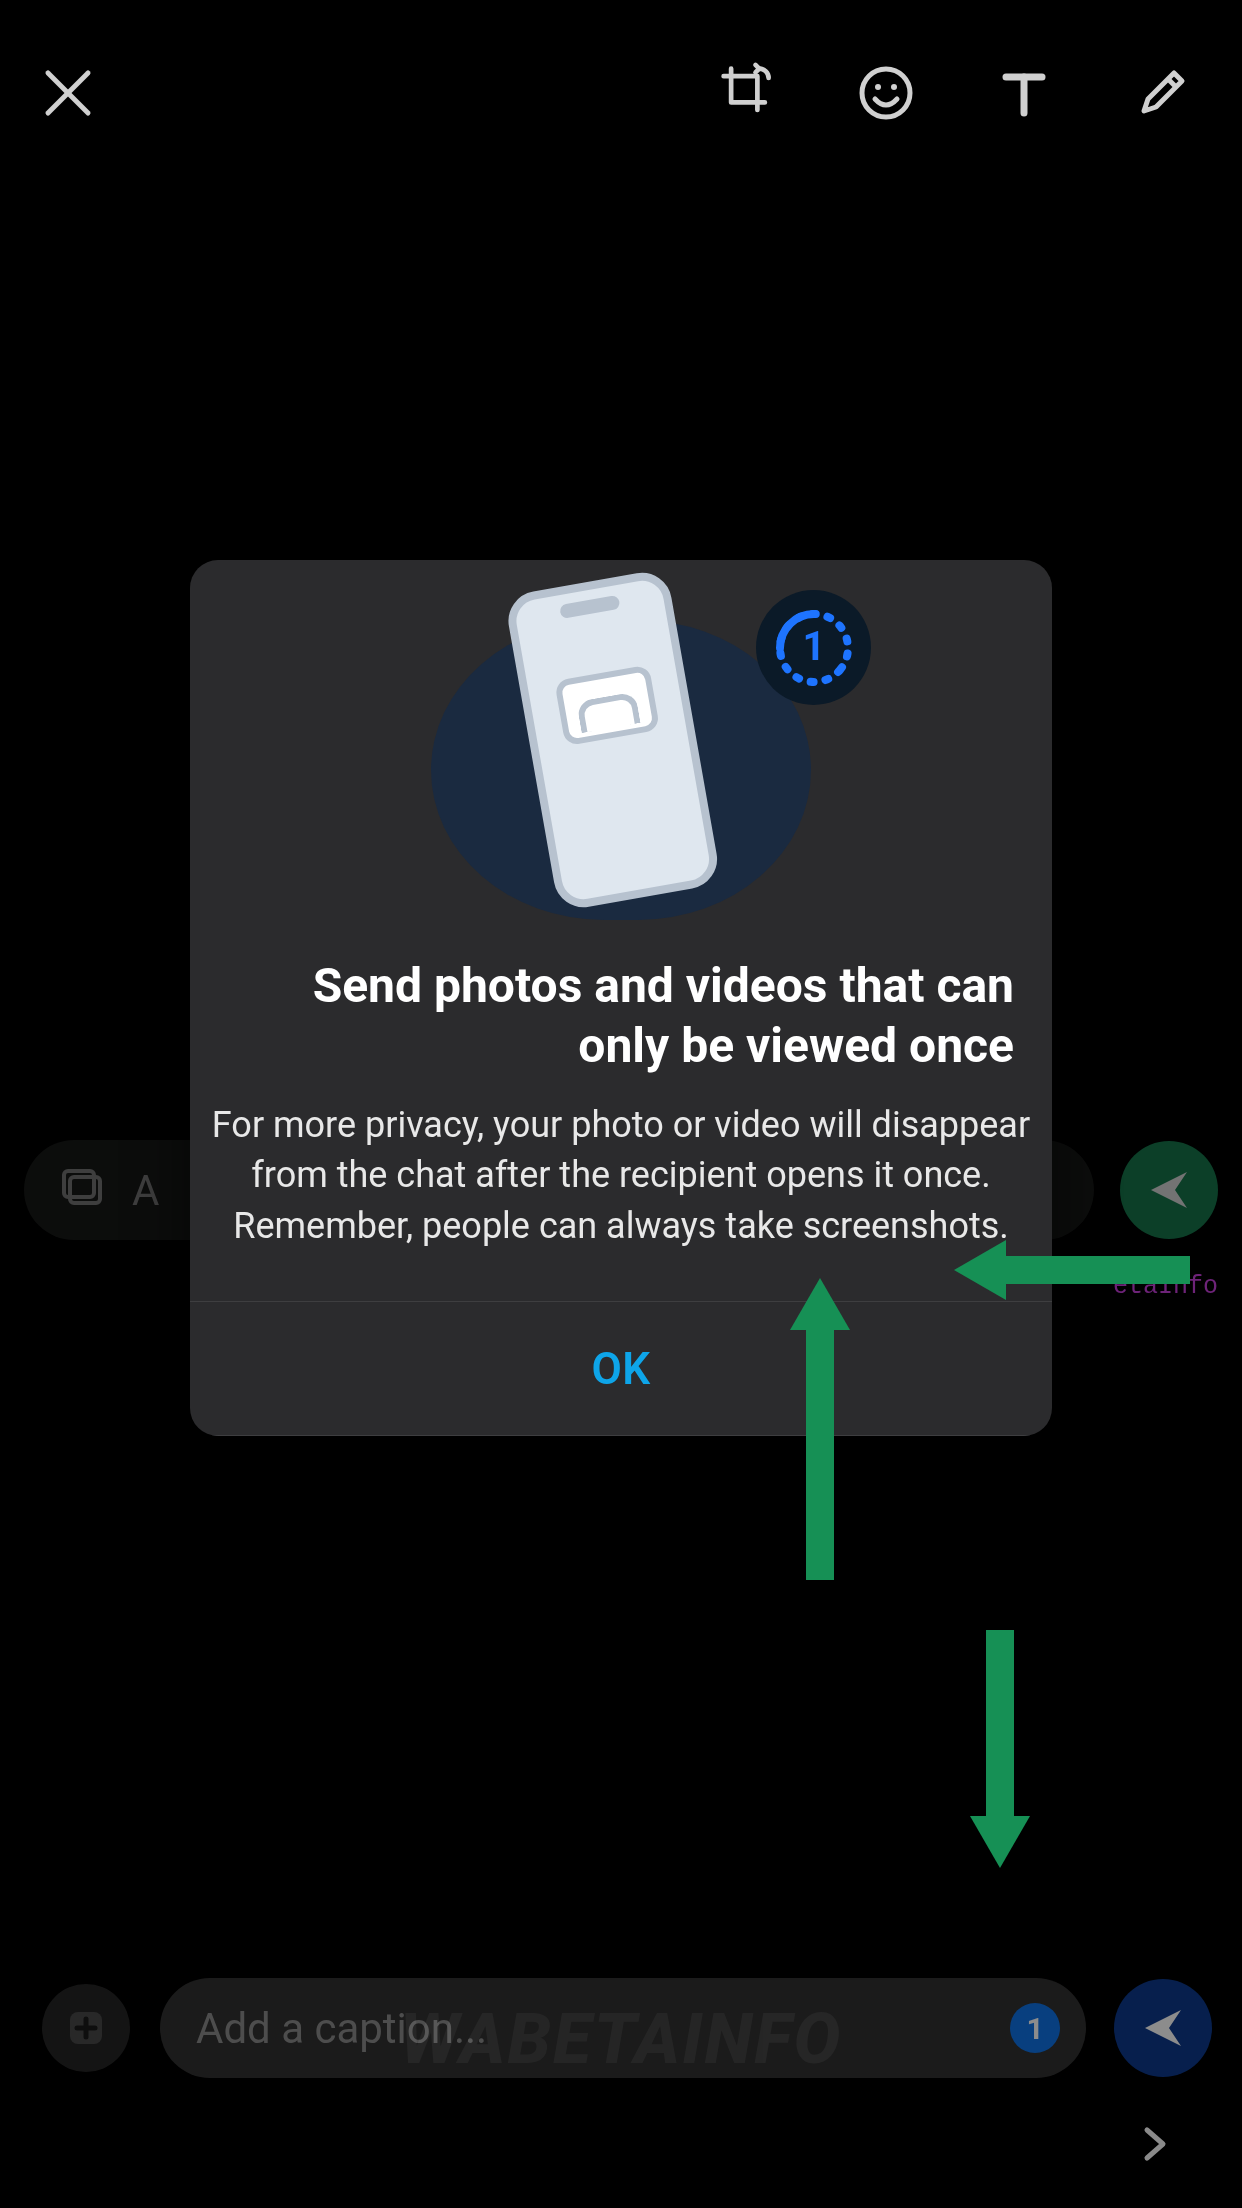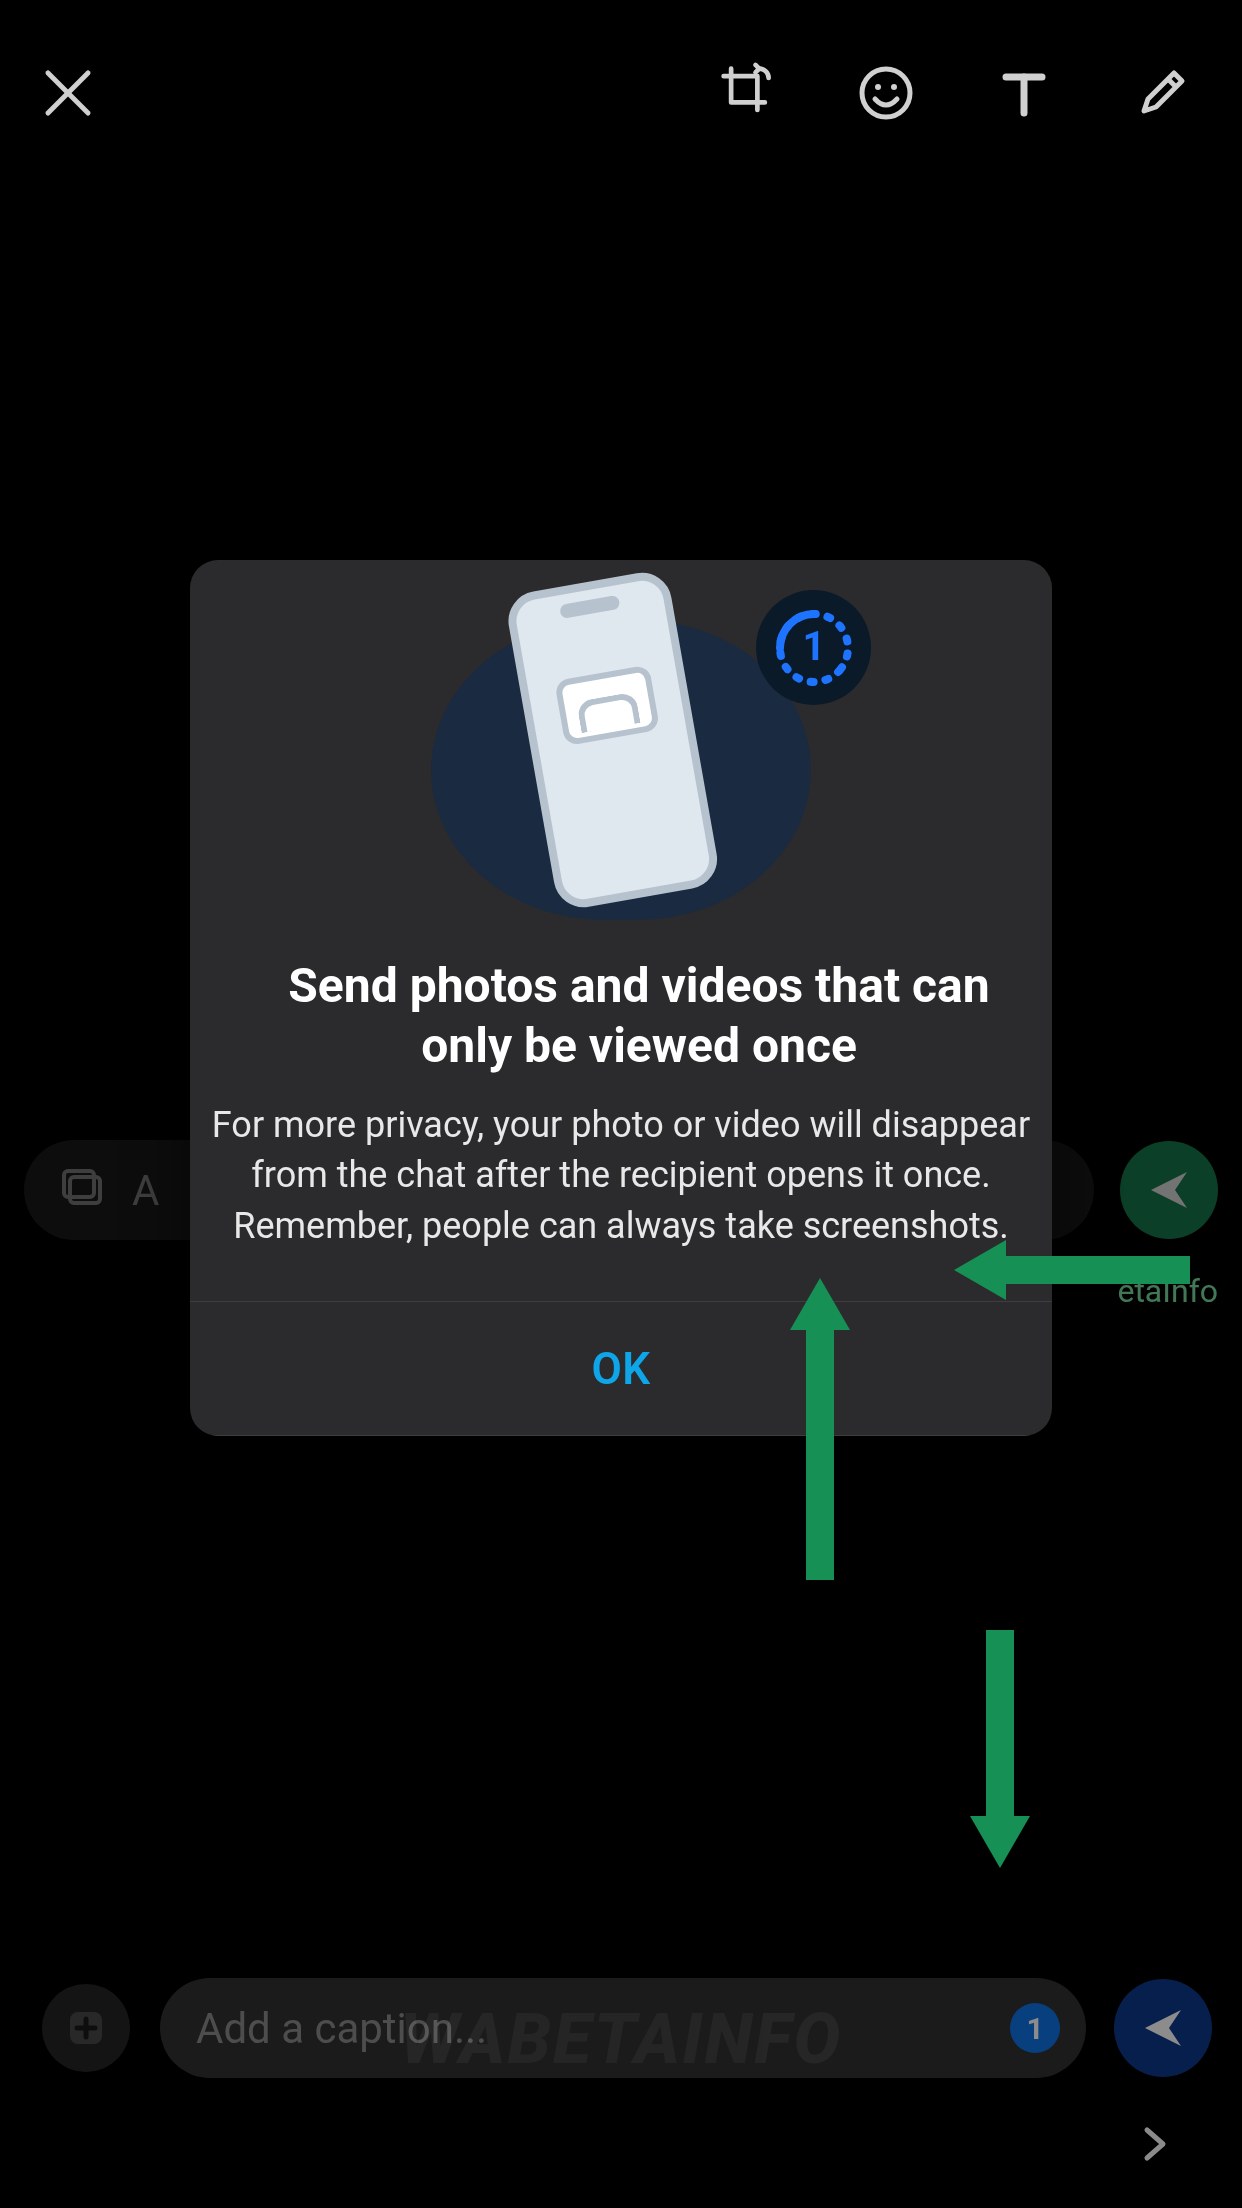--- a/index.html
+++ b/index.html
@@ -28,41 +28,41 @@
     .modal { margin-top:560px; width:862px; background:#2b2b2d; border-radius:28px; overflow:hidden; box-shadow:0 0 60px rgba(0,0,0,.6); }
     .modal-illus { padding-top:60px; display:flex; justify-content:center; }
     .modal-illus .bg-blob { width:380px; height:300px; background:#1a2a40; border-radius:50%/55%; position:relative; }
     .phone { position:absolute; left:50%; top:-40px; transform:translateX(-55%) rotate(-10deg); width:165px; height:320px; background:#dfe7ef; border:8px solid #b7c2cf; border-radius:30px; }
     .phone .notch { width:60px; height:14px; background:#b7c2cf; border-radius:8px; margin:10px auto 0; }
     .phone .bubble { width:96px; height:66px; background:#fff; border:6px solid #b7c2cf; border-radius:14px; margin:60px auto 0; position:relative; }
     .phone .bubble:after { content:""; position:absolute; left:12px; right:12px; top:18px; height:26px; border:6px solid #b7c2cf; border-bottom:none; border-radius:16px 16px 0 0; }
     .view-once-badge { position:absolute; right:-60px; top:-30px; width:115px; height:115px; border-radius:50%; background:#0b1a28; display:flex; align-items:center; justify-content:center; }
     .view-once-badge svg { display:block; }
 
-    .modal-title { font-size:48px; font-weight:700; text-align:center; padding:36px 38px 0; line-height:1.25;margin-left:36px; }
+    .modal-title { font-size:48px; font-weight:700; text-align:right; padding:36px 38px 0; line-height:1.25;margin-left:36px; }
     .modal-body { font-size:36px; font-weight:400; text-align:center; padding:24px 18px 50px; line-height:1.4; color:#e8e8e8; }
     .modal-divider { height:1px; background:#3e3e40; }
     .modal-btn { height:133px; display:flex; align-items:center; justify-content:center; font-size:44px; color:#0ea5e9; cursor:pointer; letter-spacing:.5px; }
     .modal-btn.primary { font-weight:600; }
 
     
     .arrow { position:absolute; stroke:#169055; stroke-width:28; fill:none; }
     .arrow-head { fill:#169055; stroke:none; }
 
     
     .bottombar { position:absolute; left:42px; right:30px; bottom:130px; height:100px; display:flex; align-items:center; opacity:.55; }
     .add-btn { width:88px; height:88px; border-radius:50%; background:#262626; display:flex; align-items:center; justify-content:center; margin-right:30px; }
     .caption-pill { flex:1; height:100px; background:#323232; border-radius:50px; display:flex; align-items:center; padding:0 36px; font-size:42px; color:#8d8d8d; position:relative; }
     .caption-pill .once-badge { position:absolute; right:26px; width:50px; height:50px; border-radius:50%; background:#1074e8; color:#fff; font-size:30px; font-weight:700; display:flex; align-items:center; justify-content:center; }
     .send-btn-bottom { width:98px; height:98px; border-radius:50%; background:#0d3a8c; margin-left:28px; display:flex; align-items:center; justify-content:center; }
 
     
     .chevron-right { position:absolute; bottom:40px; left:50%; transform:translateX(520px); }
     .watermark2 { position:absolute; bottom:128px; left:0; right:0; text-align:center; font-size:70px; font-weight:800; letter-spacing:2px; color:rgba(70,70,70,.35); font-style:italic; pointer-events:none; }
-    .beta-text { position:absolute; top:1272px; right:24px; font-size:32px; color:#86efac; opacity:.5; }
+    .beta-text { position:absolute; top:1272px; right:24px; font-size:25px; color:#d946ef; opacity:.5;font-family:Liberation Mono, monospace; }
   </style>
 </head>
 <body>
 
 <div class="topbar">
   <div class="icon-btn close">
     <svg width="52" height="52" viewBox="0 0 52 52" stroke-width="5" stroke-linecap="round">
         <line x1="6" y1="6" x2="46" y2="46"></line>
         <line x1="46" y1="6" x2="6" y2="46"></line>
       </svg>

